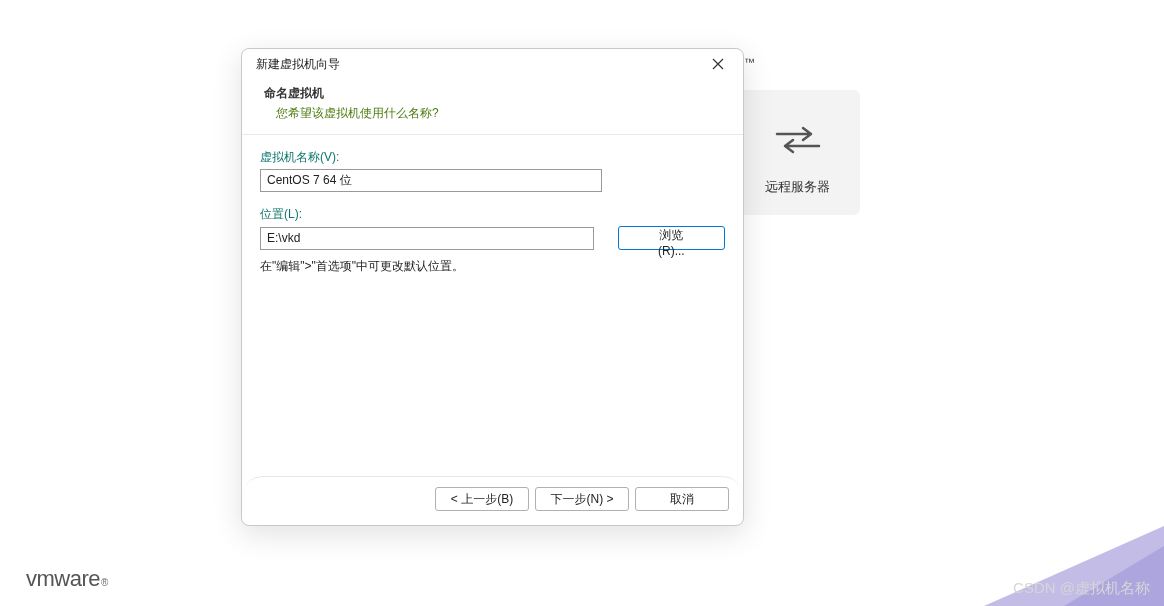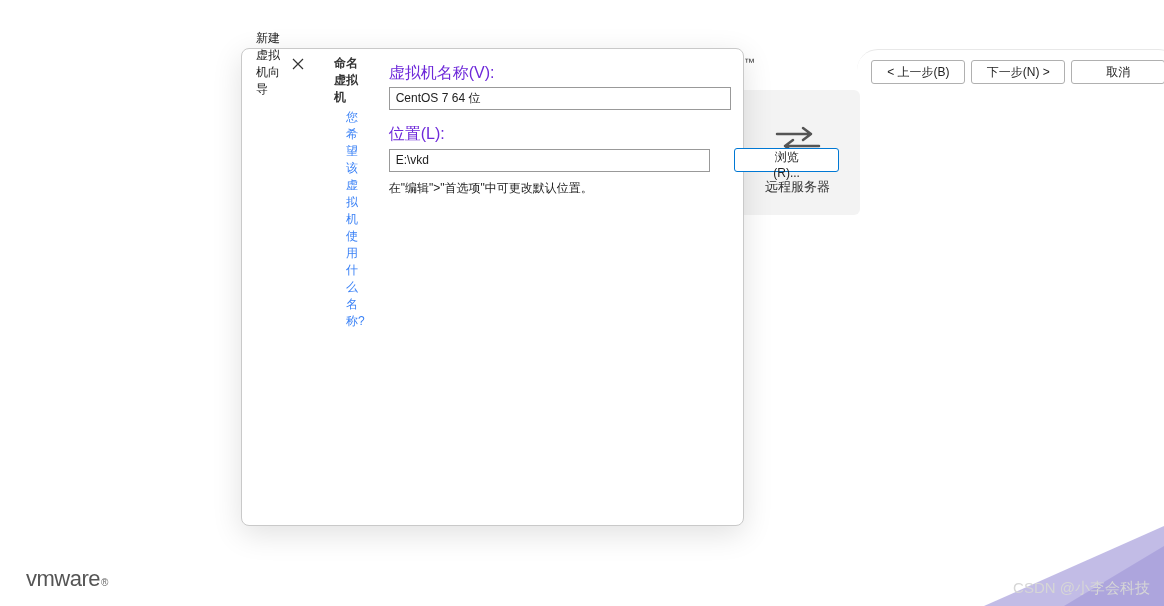--- a/index.html
+++ b/index.html
@@ -55,21 +55,21 @@
       position: absolute;
       left: 241px;
       top: 48px;
       width: 503px;
       height: 478px;
       background: #fff;
       border: 1px solid #c9c9c9;
       border-radius: 8px;
       box-shadow: 0 8px 30px rgba(0,0,0,0.12);
       display: flex;
-      flex-direction: row;
+      flex-direction: column;
     }
     .dialog-titlebar {
       height: 30px;
       display: flex;
       align-items: center;
       justify-content: space-between;
       padding: 0 6px 0 14px;
       border-radius: 8px 8px 0 0;
     }
     .dialog-title {
@@ -87,34 +87,34 @@
     }
     .dialog-header {
       padding: 6px 6px 12px 22px;
     }
     .dialog-header .big {
       font-size: 12px;
       font-weight: bold;
     }
     .dialog-header .small {
       font-size: 12px;
-      color: #3b82f6;
+      color: #4d7c0f;
       margin-top: 3px;
       padding-left: 12px;
     }
     .divider {
       border-bottom: 1px solid #e8e8e8;
     }
     .dialog-body {
       flex: 1;
       padding: 14px 18px 0 18px;
     }
     .field-label {
-      font-size: 16px;
-      color: #6d28d9;
+      font-size: 12px;
+      color: #0f766e;
       margin-bottom: 3px;
     }
     .text-input {
       width: 342px;
       height: 23px;
       border: 1px solid #999;
       padding: 2px 6px;
       font-size: 12px;
       font-family: inherit;
       background: #fff;
@@ -266,13 +266,13 @@
   </div>
 </div>
 
 <div class="vmware-logo">
   <span class="txt">vmware</span>
     <span class="reg">®</span>
 </div>
 
 <div class="corner-wedge2"></div>
 <div class="corner-wedge"></div>
-<div class="watermark">CSDN @小李会科技</div>
+<div class="watermark">CSDN @虚拟机名称</div>
 
 </body></html>

